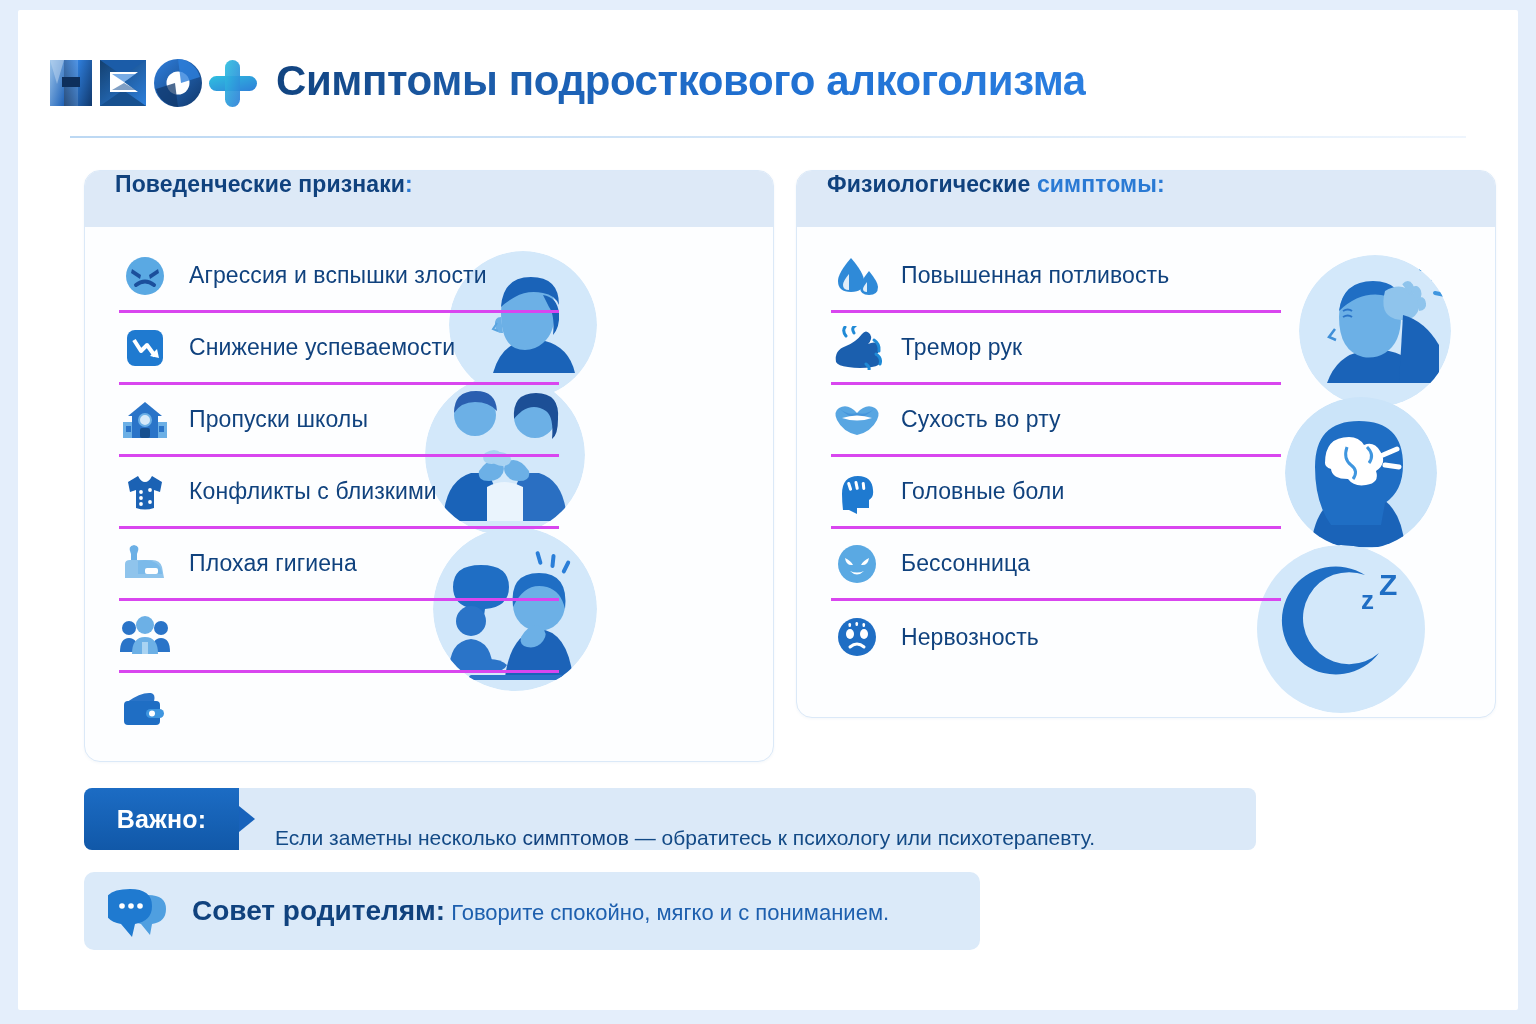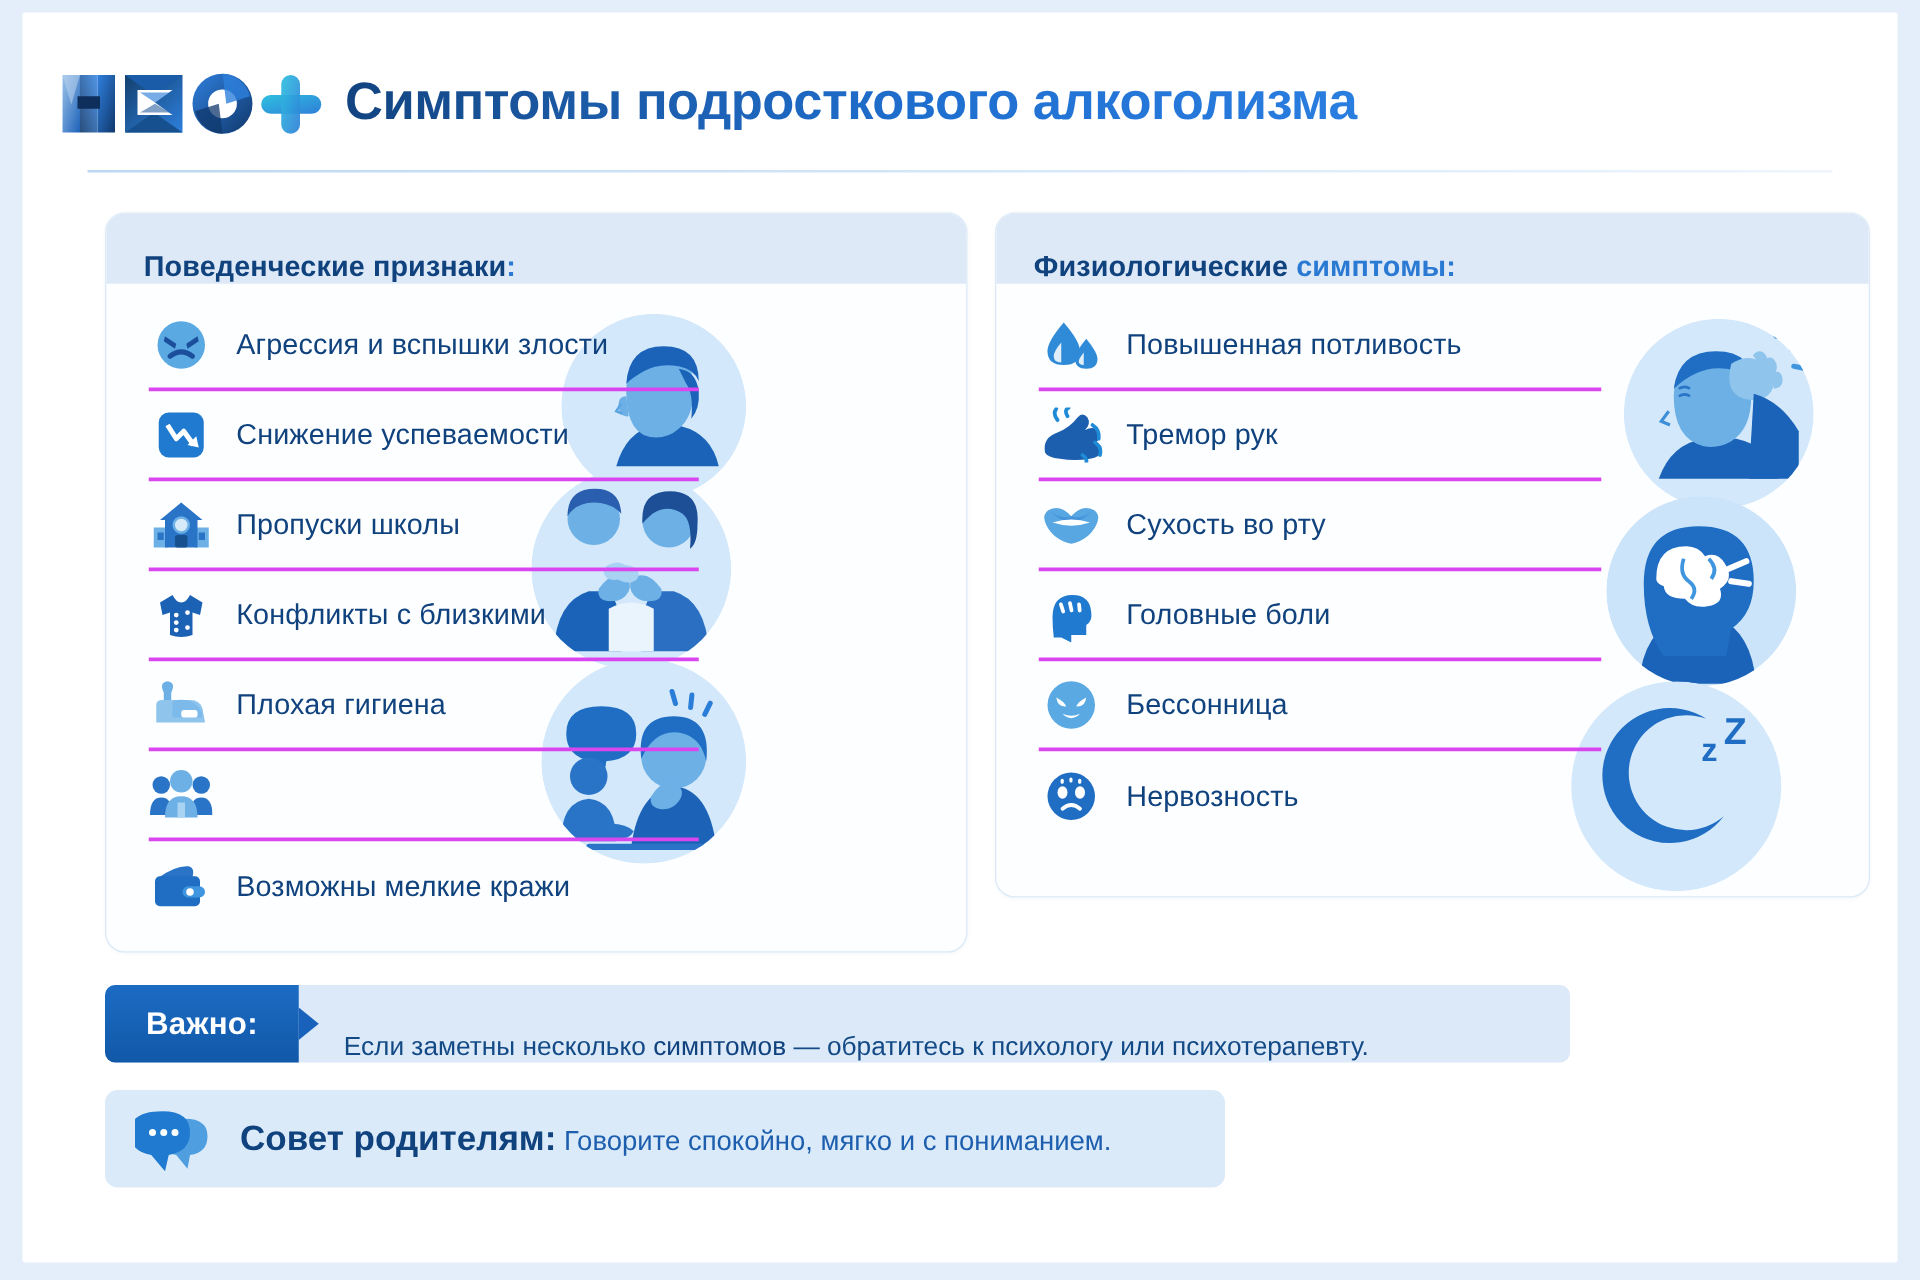--- a/index.html
+++ b/index.html
@@ -79,21 +79,21 @@
     overflow: hidden;
     box-shadow: 0 1px 3px rgba(30, 90, 160, 0.05);
   }
   .panel-left  { left: 66px;  top: 160px; width: 690px;  height: 592px; }
   .panel-right { left: 778px; top: 160px; width: 700px;  height: 548px; }
 
   .panel-head {
     height: 56px;
     background: #dde9f7;
     display: flex;
-    align-items: flex-end;
+    align-items: flex-start;
     padding-left: 30px;
   }
   .panel-head-text {
     font-size: 23px;
     font-weight: 700;
     color: #10427e;
     letter-spacing: 0.1px;
   }
   .panel-head-text .soft { color: #2a7ad4; font-weight: 700; }
 
@@ -417,21 +417,20 @@
 
           <div class="item">
             <span class="ico">
               <svg width="48" height="40" viewBox="0 0 48 40">
                 <path d="M6 13 q14-10 24-9 q5 1 3 9z" fill="#2a74c8"></path>
                 <rect x="3" y="12" width="36" height="24" rx="4" fill="#1f6ec4"></rect>
                 <rect x="25" y="20" width="18" height="9" rx="4.5" fill="#3f96df"></rect>
                 <circle cx="31" cy="24.5" r="3" fill="#ffffff"></circle>
               </svg>
             </span>
-            <span class="label">Возможны мелкие кражи</span>
           </div>
 
         </div>
       </div>
     </div>
 
     <div class="panel panel-right">
       <div class="panel-head">
         <div class="panel-head-text"><span>Физиологические</span><span class="soft"> симптомы:</span></div>
       </div>

